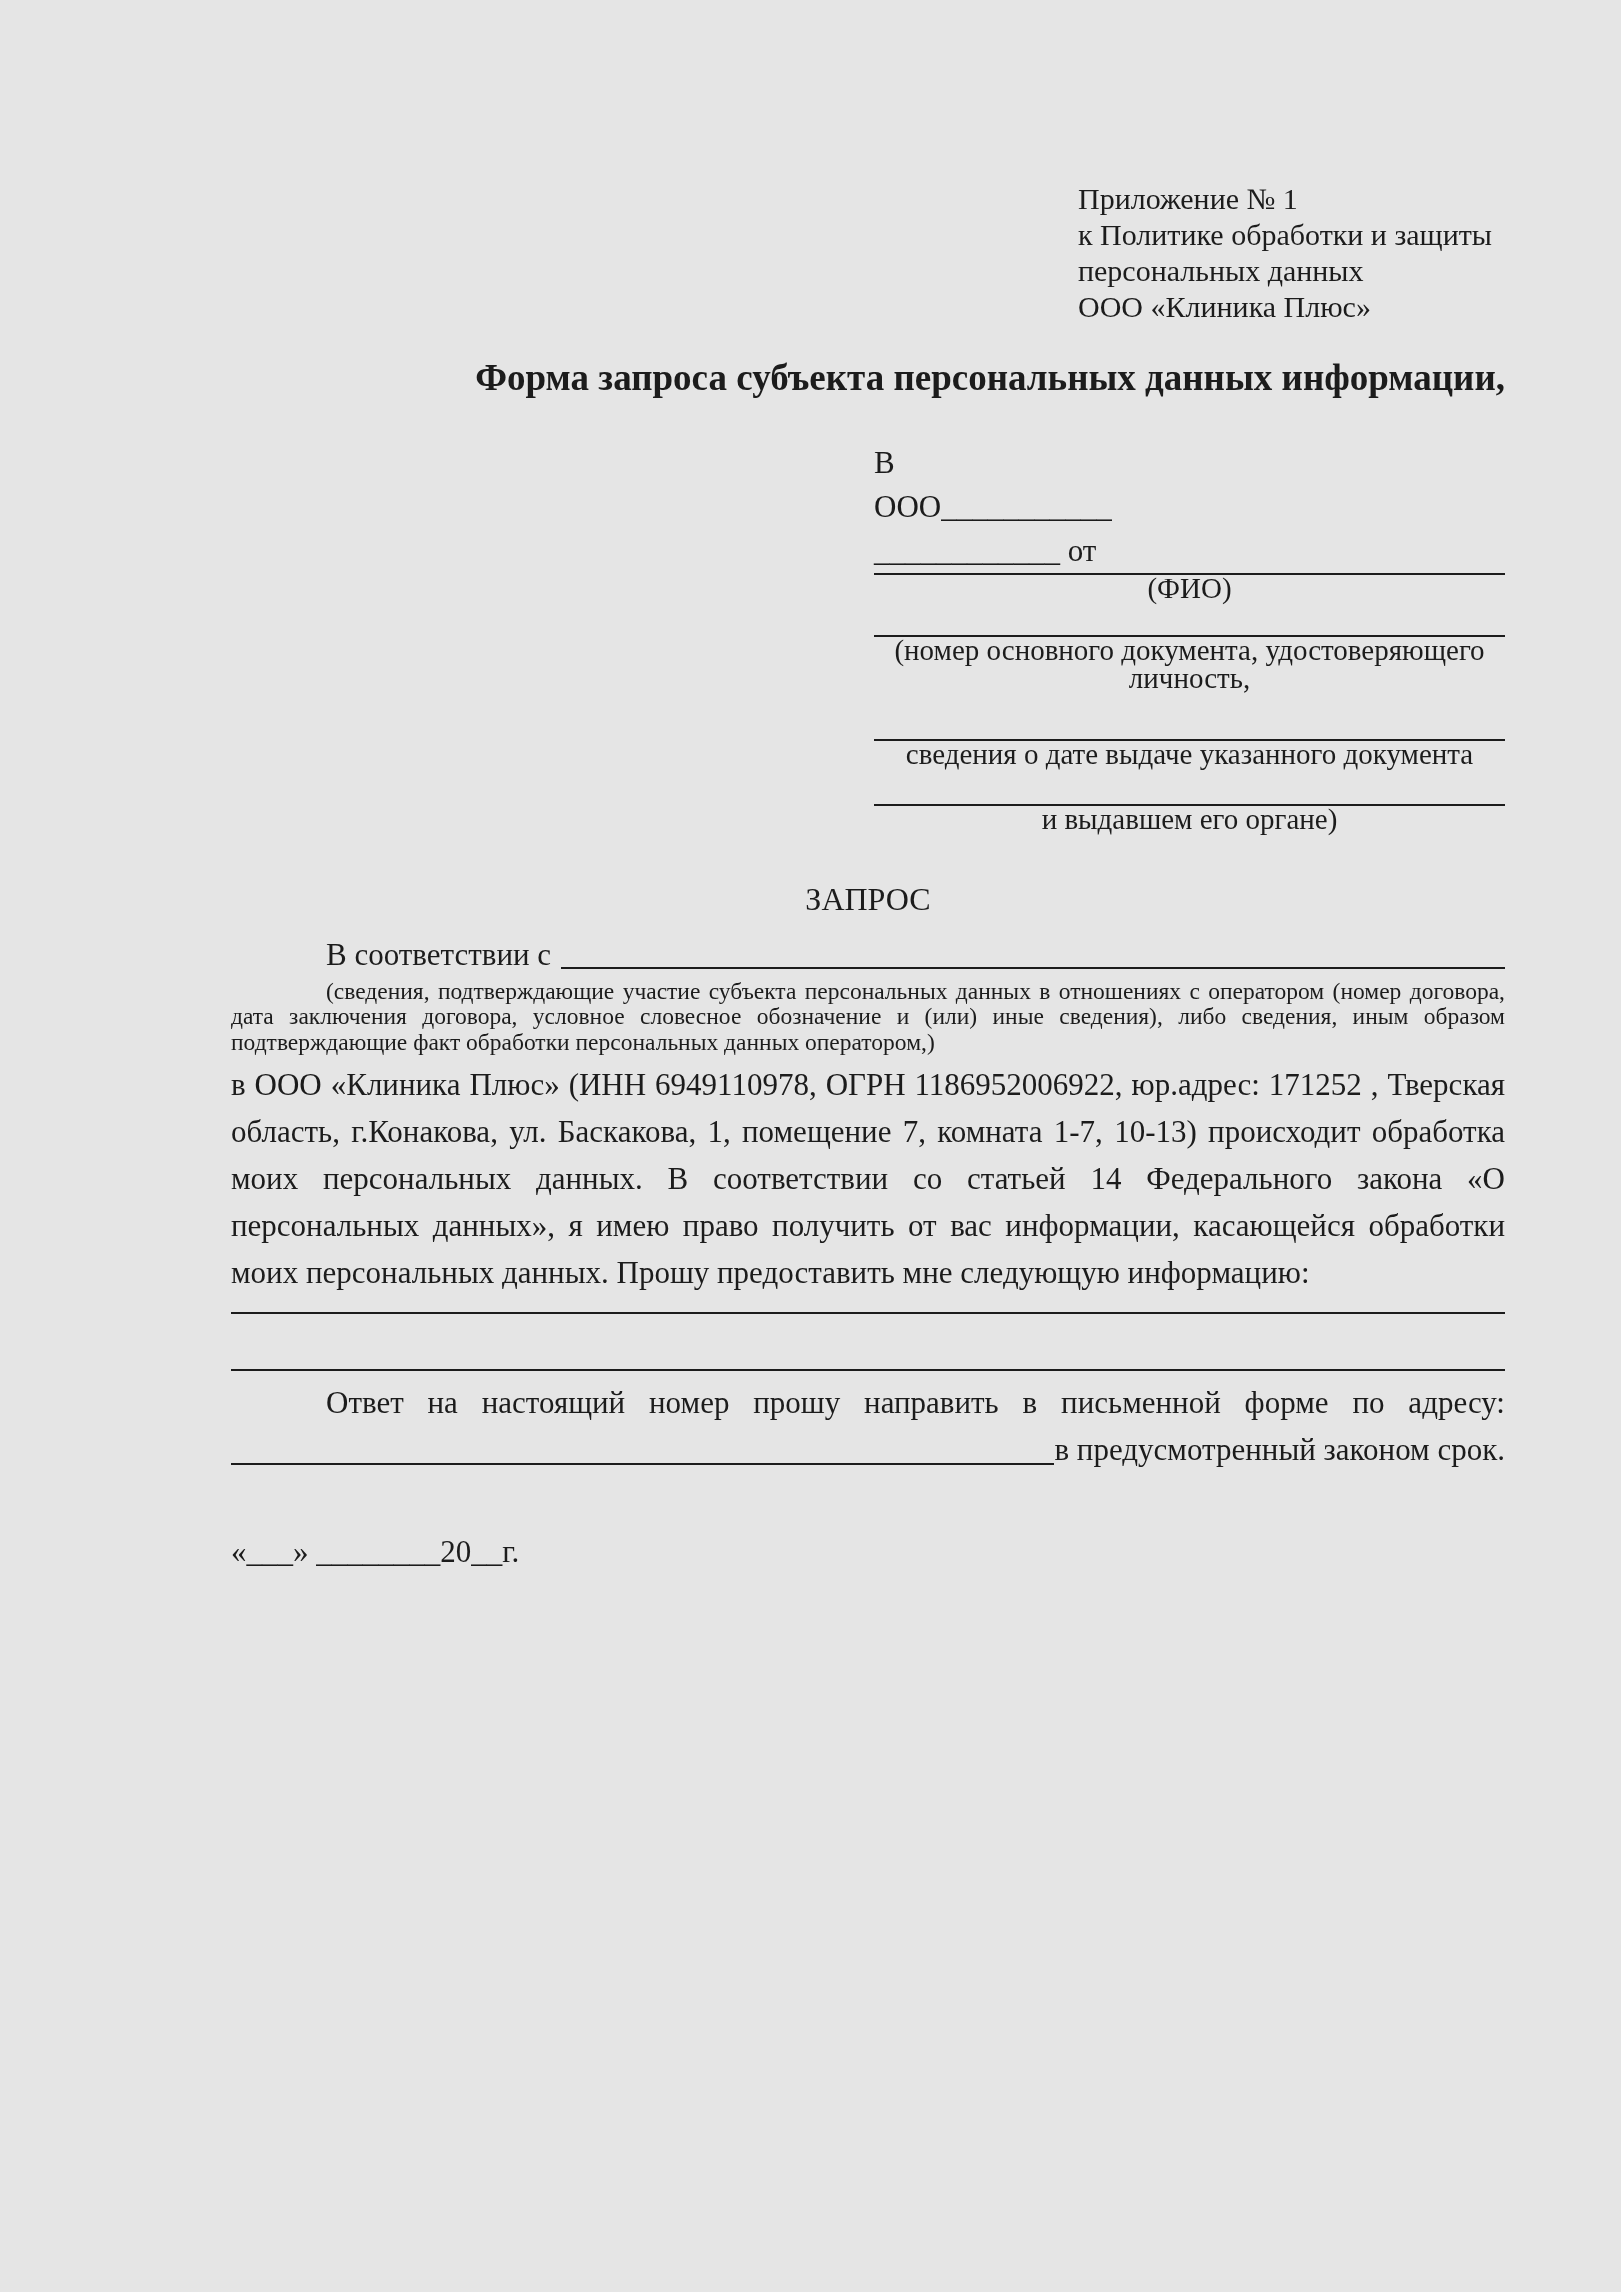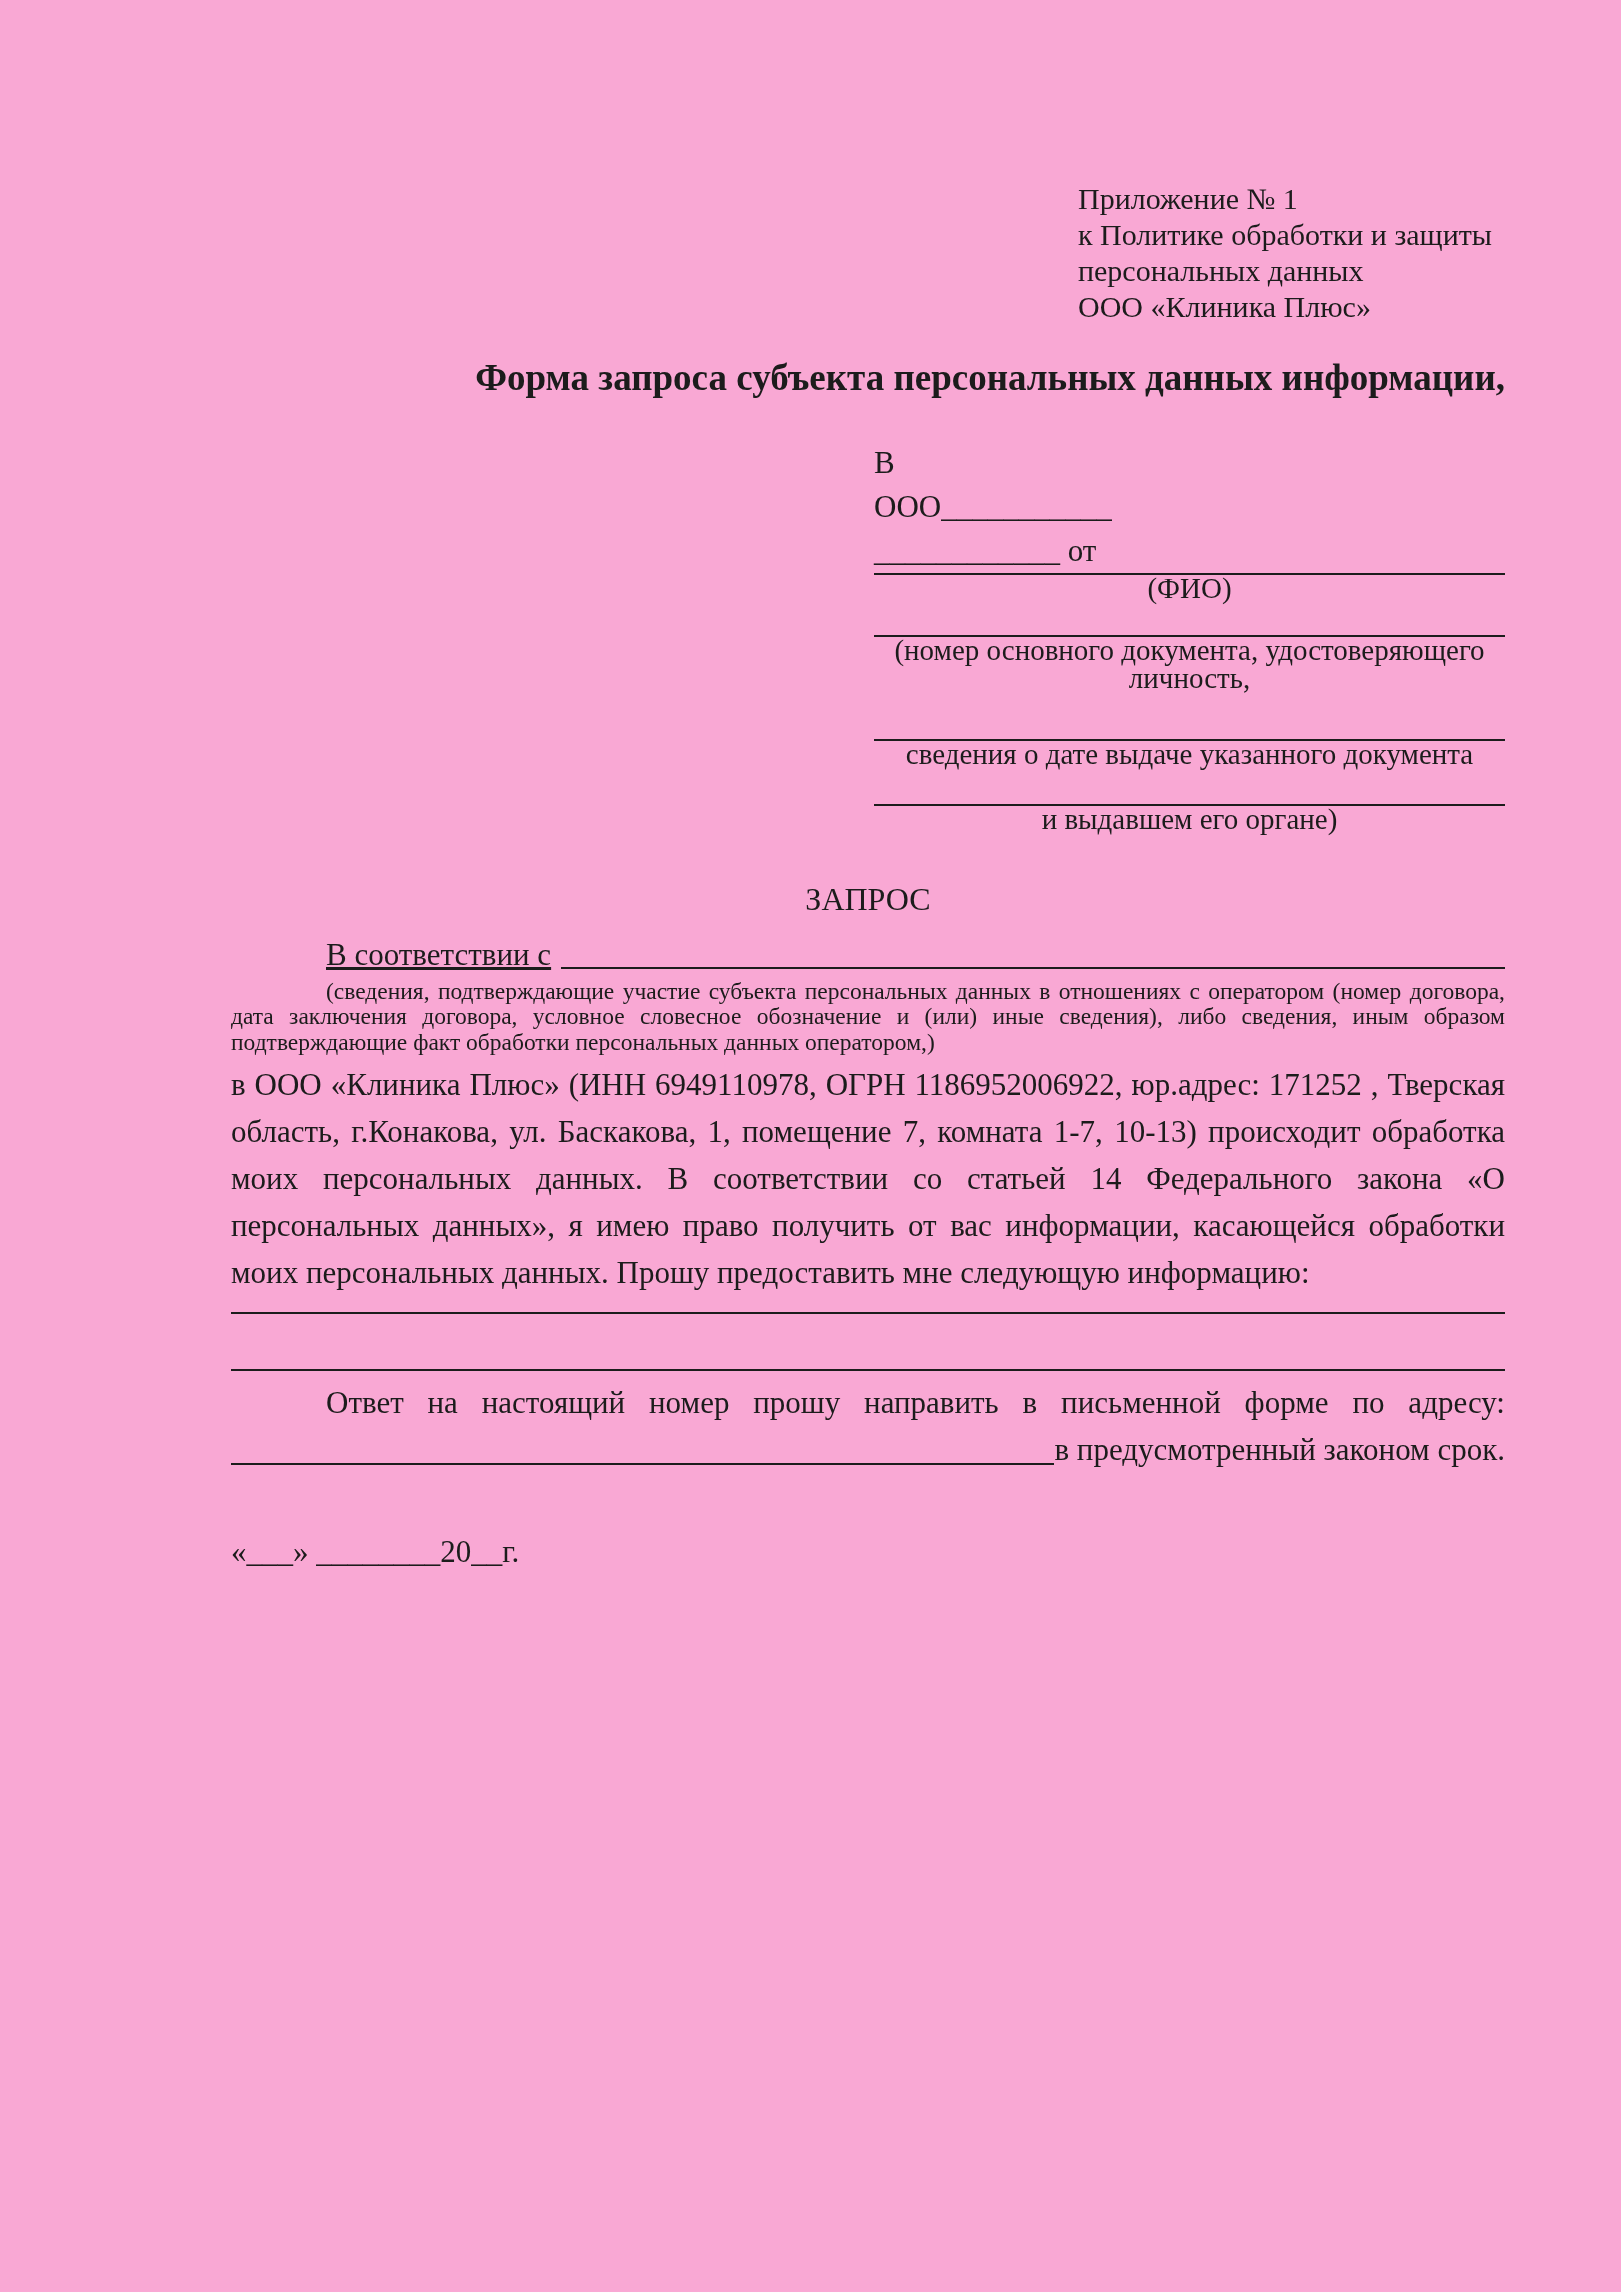--- a/index.html
+++ b/index.html
@@ -1,20 +1,20 @@
 <!DOCTYPE html>
 <html lang="ru"><head>
 <meta charset="utf-8">
 <style>
   html, body { margin: 0; padding: 0; background: #ffffff; }
   .page {
     position: relative;
     width: 1621px;
     height: 2293px;
-    background: #f9a8d4;
+    background: #e5e5e5;
     color: #1c1c1c;
     font-family: "Liberation Serif", "DejaVu Serif", serif;
     font-size: 31px;
     overflow: hidden;
   }
   .content {
     box-sizing: border-box;
     width: 100%;
     height: 100%;
     padding: 181px 116px 0 231px;
@@ -58,21 +58,21 @@
     text-align: center;
     font-size: 32px;
     line-height: 39px;
   }
   .accordance-row {
     display: flex;
     margin-top: 13.7px;
     padding-left: 95px;
     line-height: 44px;
   }
-  .accordance-row .prefix { white-space: nowrap; padding-right: 9.8px; text-decoration: underline; }
+  .accordance-row .prefix { white-space: nowrap; padding-right: 9.8px; }
   .fill-line {
     flex: 1;
     align-self: flex-end;
     border-bottom: 2px solid #1c1c1c;
     margin-bottom: 7.8px;
     height: 0;
   }
   .accordance-caption {
     font-size: 23.5px;
     line-height: 25.5px;

